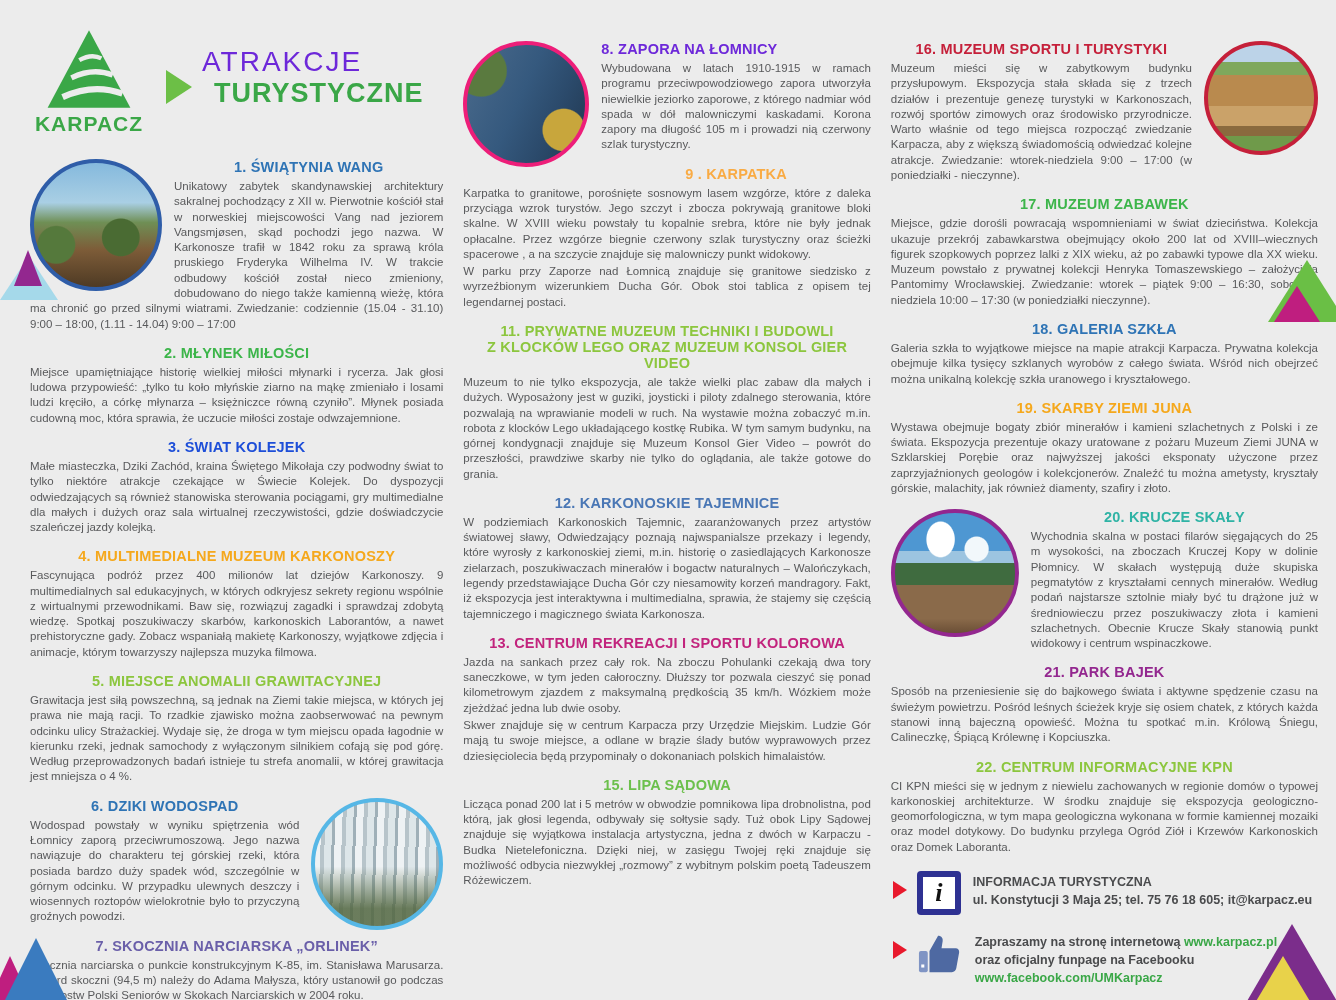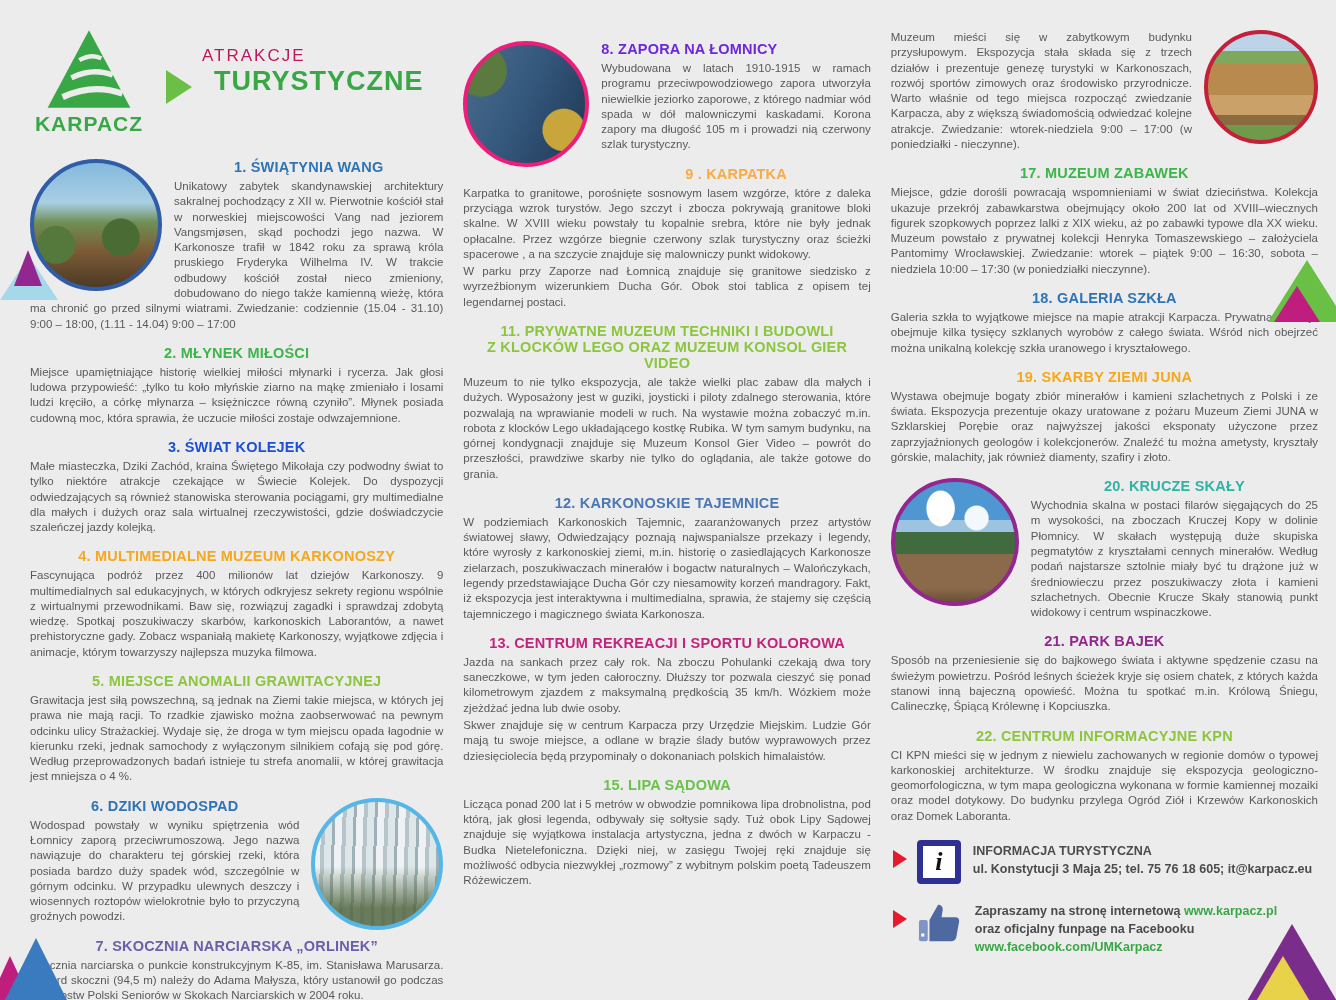--- a/index.html
+++ b/index.html
@@ -20,21 +20,21 @@
   .brand-row { display:flex; align-items:flex-start; margin-bottom:10px; min-height:118px; }
   .logo-box { width:118px; text-align:center; }
   .logo-box svg { display:block; margin:0 auto; }
   .logo-text { font-size:21px; font-weight:bold; color:#3aa747; letter-spacing:1px; margin-top:2px; }
   .arrow-icon {
     width:0; height:0; margin:42px 10px 0 18px;
     border-top:17px solid transparent; border-bottom:17px solid transparent;
     border-left:26px solid #6cbf46;
   }
   .title-box { padding-top:18px; }
-  .title-line1 { font-size:17px; letter-spacing:2px; color:#be185d; font-weight:normal; }
+  .title-line1 { font-size:28px; letter-spacing:2px; color:#6d28d9; font-weight:normal; }
   .title-line2 { font-size:27px; letter-spacing:1px; color:#3aa747; font-weight:bold; margin-left:12px; }
 
   
   .section { margin-bottom:2px; }
   .section h3 {
     font-size:14.5px; font-weight:bold; text-align:center;
     margin:13px 0 4px 0; letter-spacing:.2px;
   }
   .section h3.left { text-align:left; }
   .section p {
@@ -187,20 +187,21 @@
           <h3 style="color: rgb(108, 192, 76);">15. LIPA SĄDOWA</h3>
           <p>Licząca ponad 200 lat i 5 metrów w obwodzie pomnikowa lipa drobnolistna, pod którą, jak głosi legenda, odbywały się sołtysie sądy.  Tuż obok Lipy Sądowej znajduje się wyjątkowa instalacja artystyczna, jedna z dwóch w Karpaczu - Budka Nietelefoniczna. Dzięki niej, w zasięgu Twojej ręki znajduje się możliwość odbycia niezwykłej „rozmowy” z wybitnym polskim poetą Tadeuszem Różewiczem.</p>
         </section>
       </div>
   </div>
 
   <div class="col col-right">
     <div style="margin-top:2px;">
         <section class="section">
           <div class="photo photo-museum fr" style="height: 114px; width: 114px; border-width: 4px; border-color: rgb(197, 32, 58);"></div>
+          <h3 style="color: rgb(197, 32, 58);">16. MUZEUM SPORTU I TURYSTYKI</h3>
           <p>Muzeum mieści się w zabytkowym budynku przysłupowym. Ekspozycja stała składa się z trzech działów i prezentuje genezę turystyki w Karkonoszach, rozwój sportów zimowych oraz środowisko przyrodnicze. Warto właśnie od tego miejsca rozpocząć zwiedzanie Karpacza, aby z większą świadomością odwiedzać kolejne atrakcje.  Zwiedzanie: wtorek-niedziela 9:00 – 17:00 (w poniedziałki - nieczynne).</p>
         </section>
         <section class="section">
           <h3 style="color: rgb(60, 181, 74);">17. MUZEUM ZABAWEK</h3>
           <p>Miejsce, gdzie dorośli powracają wspomnieniami w świat dzieciństwa. Kolekcja ukazuje przekrój zabawkarstwa obejmujący około 200 lat od XVIII–wiecznych figurek szopkowych poprzez lalki z XIX wieku, aż po zabawki typowe dla XX wieku. Muzeum powstało z prywatnej kolekcji Henryka Tomaszewskiego – założyciela Pantomimy Wrocławskiej. Zwiedzanie: wtorek – piątek 9:00 – 16:30, sobota – niedziela 10:00 – 17:30 (w poniedziałki nieczynne).</p>
         </section>
         <section class="section">
           <h3 style="color: rgb(47, 116, 181);">18. GALERIA SZKŁA</h3>
           <p>Galeria szkła to wyjątkowe miejsce na mapie atrakcji Karpacza. Prywatna kolekcja obejmuje kilka tysięcy szklanych wyrobów z całego świata. Wśród nich obejrzeć można unikalną kolekcję szkła uranowego i kryształowego.</p>
         </section>

